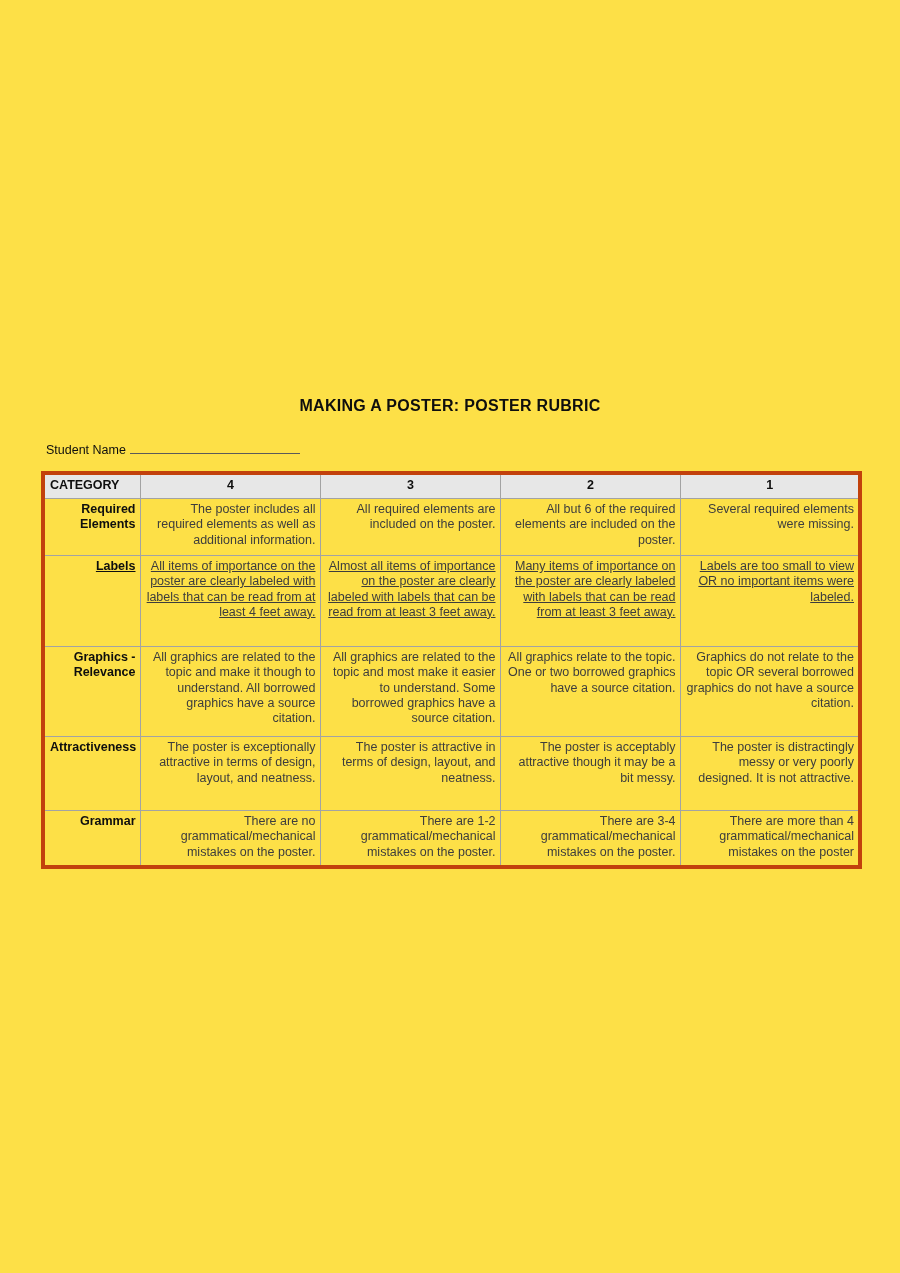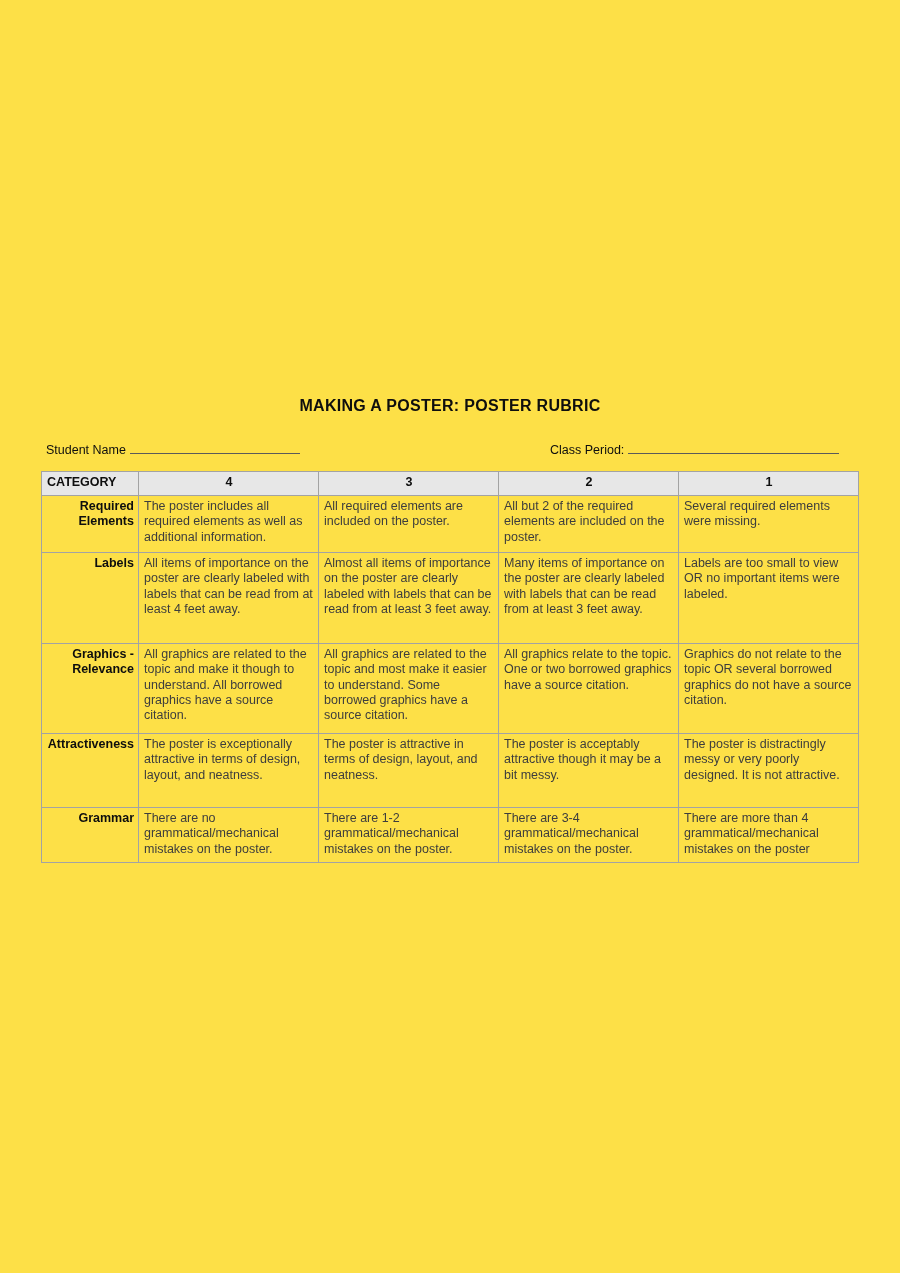--- a/index.html
+++ b/index.html
@@ -45,61 +45,58 @@
   .blank-line.student { width:170px; }
   .blank-line.class   { width:211px; }
 
   table.rubric {
     position:absolute;
     top:471px;
     left:41px;
     width:817px;
     border-collapse:collapse;
     table-layout:fixed;
-    border:1px solid #c2410c;
+    border:4px solid #c2410c;
   }
   table.rubric th, table.rubric td {
     border:1px solid #a3a3a3;
     vertical-align:top;
     font-size:12.5px;
     line-height:1.22;
     padding:3px 4px 5px 5px;
     overflow:hidden;
   }
   table.rubric th {
     background:#e7e7e7;
     color:#0e0e0e;
     font-weight:bold;
     height:17px;
     padding-top:3px;
     padding-bottom:3px;
   }
   th.cat-head { text-align:left; }
   th.score-head { text-align:center; }
   td.category-cell { font-weight:bold; color:#0e0e0e;text-align:right; }
-  td.rubric-cell { color:#3d3d3d; }
+  td.rubric-cell { color:#3d3d3d;text-align:right; }
   tr.r1 td { height:48px; }
-  tr.r2 td { height:82px; }
+  tr.r2 td { height:82px;text-decoration:underline; }
   tr.r3 td { height:81px;margin-left:40px; }
   tr.r4 td { height:65px; }
   tr.r5 td { height:45px; }
 </style>
 </head>
 <body>
 
 <div class="page">
 
   <div class="doc-title">MAKING A POSTER: POSTER RUBRIC</div>
 
   <div class="fill-row">
     <span class="student-block">
       <span>Student Name</span><span class="blank-line student"></span>
-    </span>
-    <span class="class-block">
-      <span>Class Period:</span><span class="blank-line class"></span>
     </span>
   </div>
 
   <table class="rubric">
     <colgroup>
       <col style="width:97px">
       <col style="width:180px">
       <col style="width:180px">
       <col style="width:180px">
       <col style="width:180px">
@@ -111,21 +108,21 @@
         <th class="score-head">3</th>
         <th class="score-head">2</th>
         <th class="score-head">1</th>
       </tr>
     </thead>
     <tbody>
       <tr class="r1">
         <td class="category-cell">Required Elements</td>
         <td class="rubric-cell">The poster includes all required elements as well as additional information.</td>
         <td class="rubric-cell">All required elements are included on the poster.</td>
-        <td class="rubric-cell">All but 2 of the required elements are included on the poster.</td>
+        <td class="rubric-cell">All but 6 of the required elements are included on the poster.</td>
         <td class="rubric-cell">Several required elements were missing.</td>
       </tr>
       <tr class="r2">
         <td class="category-cell">Labels</td>
         <td class="rubric-cell">All items of importance on the poster are clearly labeled with labels that can be read from at least 4 feet away.</td>
         <td class="rubric-cell">Almost all items of importance on the poster are clearly labeled with labels that can be read from at least 3 feet away.</td>
         <td class="rubric-cell">Many items of importance on the poster are clearly labeled with labels that can be read from at least 3 feet away.</td>
         <td class="rubric-cell">Labels are too small to view OR no important items were labeled.</td>
       </tr>
       <tr class="r3">

